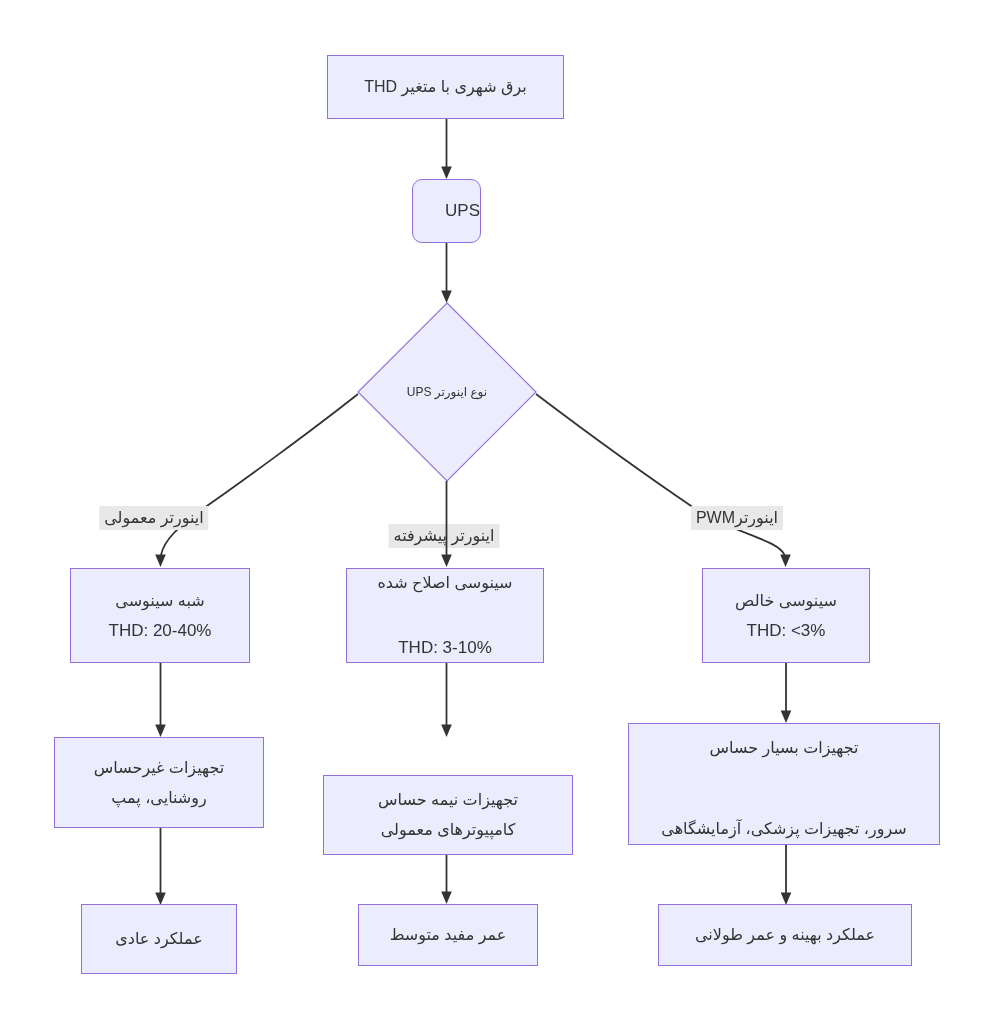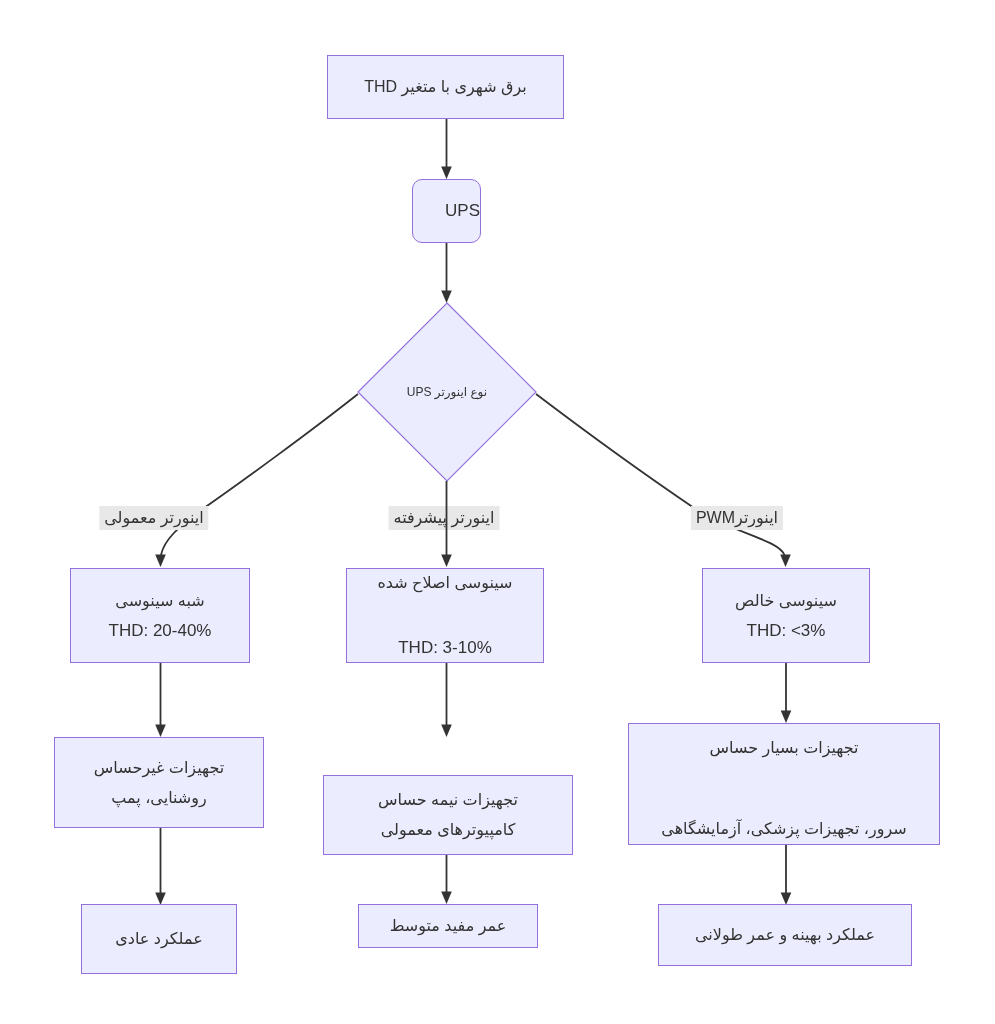--- a/index.html
+++ b/index.html
@@ -73,21 +73,21 @@
     <polygon class="arrowhead" points="160.5,905 155.2,892.5 165.8,892.5"></polygon>
 
     <path d="M446.5,828 L446.5,894"></path>
     <polygon class="arrowhead" points="446.5,904 441.2,891.5 451.8,891.5"></polygon>
 
     <path d="M786,845 L786,895"></path>
     <polygon class="arrowhead" points="786,905 780.7,892.5 791.3,892.5"></polygon>
   </svg>
 
   <div class="edge-label" style="left:154px;top:506px;">اینورتر معمولی</div>
-  <div class="edge-label" style="left:444px;top:506px;">اینورتر پیشرفته</div>
+  <div class="edge-label" style="left:444px;top:524px;">اینورتر پیشرفته</div>
   <div class="edge-label" style="left:737px;top:506px;">اینورترPWM</div>
 
   <svg class="edge-layer">
     <path d="M446.5,481 L446.5,557"></path>
     <polygon class="arrowhead" points="446.5,567 441.2,554.5 451.8,554.5"></polygon>
   </svg>
 
   <div class="node" style="left:327px;top:55px;width:237px;height:64px;">
     <div class="nl">برق شهری با متغیر THD</div>
   </div>
@@ -125,21 +125,21 @@
 
   <div class="node top-align" style="left:628px;top:723px;width:312px;height:122px;">
     <div class="nl">تجهیزات بسیار حساس</div>
     <div class="nl">سرور، تجهیزات پزشکی، آزمایشگاهی</div>
   </div>
 
   <div class="node" style="left:81px;top:904px;width:156px;height:70px;">
     <div class="nl">عملکرد عادی</div>
   </div>
 
-  <div class="node" style="left:358px;top:904px;width:180px;height:44px;">
+  <div class="node" style="left:358px;top:904px;width:180px;height:62px;">
     <div class="nl">عمر مفید متوسط</div>
   </div>
 
   <div class="node" style="left:658px;top:904px;width:254px;height:62px;">
     <div class="nl">عملکرد بهینه و عمر طولانی</div>
   </div>
 
 </div>
 
 </body></html>

